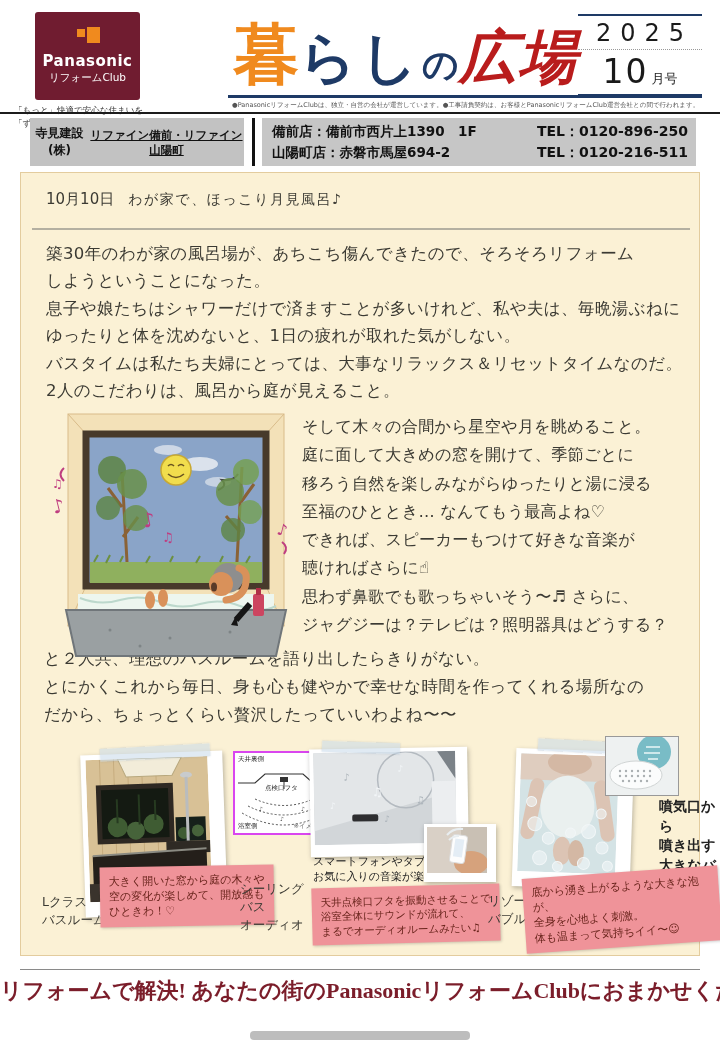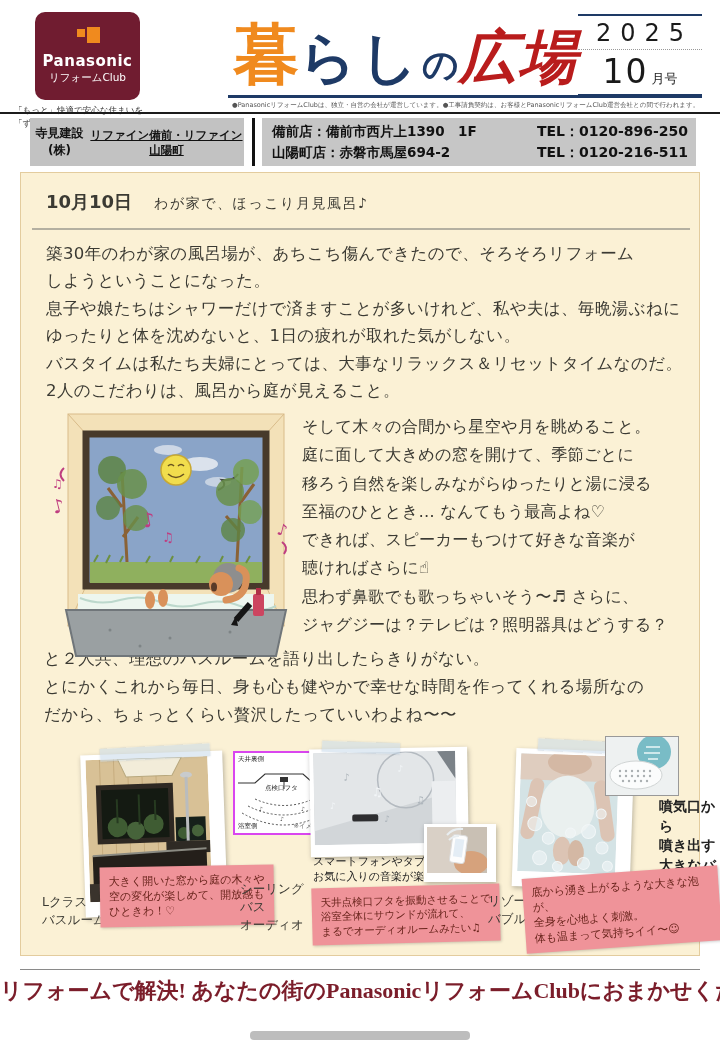--- a/index.html
+++ b/index.html
@@ -1,21 +1,21 @@
 <!DOCTYPE html>
 <html><head>
 <meta charset="utf-8">
 <style>
   html,body{margin:0;padding:0;background:#ffffff;}
   #page{position:relative;width:720px;height:1040px;background:#ffffff;overflow:hidden;
         font-family:"DejaVu Sans",sans-serif;}
   .abs{position:absolute;}
 
   
-  .logo-box{left:35px;top:12px;width:105px;height:88px;background:#701c30;border-radius:10px;
+  .logo-box{left:35px;top:12px;width:105px;height:88px;background:#701c30;border-radius:3px;
             display:flex;flex-direction:column;align-items:center;justify-content:center;}
   .logo-icon{position:relative;width:26px;height:22px;margin-bottom:4px;}
   .logo-icon .sq1{position:absolute;left:2px;top:2px;width:8px;height:8px;background:#f08a1e;}
   .logo-icon .sq2{position:absolute;left:12px;top:0;width:13px;height:16px;background:#f08a1e;}
   .logo-brand{color:#fff;font-size:15px;font-weight:bold;letter-spacing:.5px;line-height:1.1;}
   .logo-sub{color:#fff;font-size:10.5px;margin-top:2px;}
   .tagline{left:14px;top:104px;font-size:8.5px;color:#333;line-height:1.55;white-space:pre-line;}
 
   .main-title{left:228px;top:10px;width:356px;height:86px;display:flex;align-items:baseline;
               justify-content:center;font-family:"DejaVu Serif","Liberation Serif",serif;font-weight:bold;}
@@ -44,21 +44,21 @@
   .company-l2{font-size:11.5px;margin-top:2px;text-decoration:underline;}
   .bar-divider{left:252px;top:118px;width:3px;height:48px;background:#111;}
   .addr-box{left:262px;top:118px;width:434px;height:48px;background:#c6c6c6;color:#111;
             display:flex;align-items:center;font-weight:bold;}
   .addr-col{padding-left:10px;font-size:13.5px;line-height:1.55;white-space:pre-line;}
   .tel-col{margin-left:auto;padding-right:8px;font-size:14px;line-height:1.5;white-space:pre-line;text-align:left;}
 
   
   .panel{left:20px;top:172px;width:678px;height:782px;background:#fbf1d5;border:1px solid #e3cc9e;}
   .art-head{left:46px;top:190px;color:#3b3a33;display:flex;align-items:baseline;}
-  .art-date{font-size:18px;margin-right:22px;font-weight:bold;}
+  .art-date{font-size:15px;margin-right:14px;}
   .art-title{font-size:14px;letter-spacing:1.5px;}
   .head-rule{left:32px;top:228px;width:658px;height:2px;background:#8d8d85;opacity:.65;}
   .hand{color:#3b3a33;white-space:pre-line;}
   .para1{left:46px;top:240px;font-size:16.5px;line-height:27.4px;letter-spacing:.4px;}
   .para2{left:302px;top:413px;font-size:16.2px;line-height:28.3px;letter-spacing:.2px;}
   .para3{left:44px;top:645px;font-size:16.5px;line-height:28.2px;letter-spacing:.4px;}
 
   
   .polaroid{background:#fff;box-shadow:1px 2px 5px rgba(0,0,0,.28);}
   .tape{background:rgba(198,216,233,.55);box-shadow:0 0 2px rgba(120,140,160,.3);}

